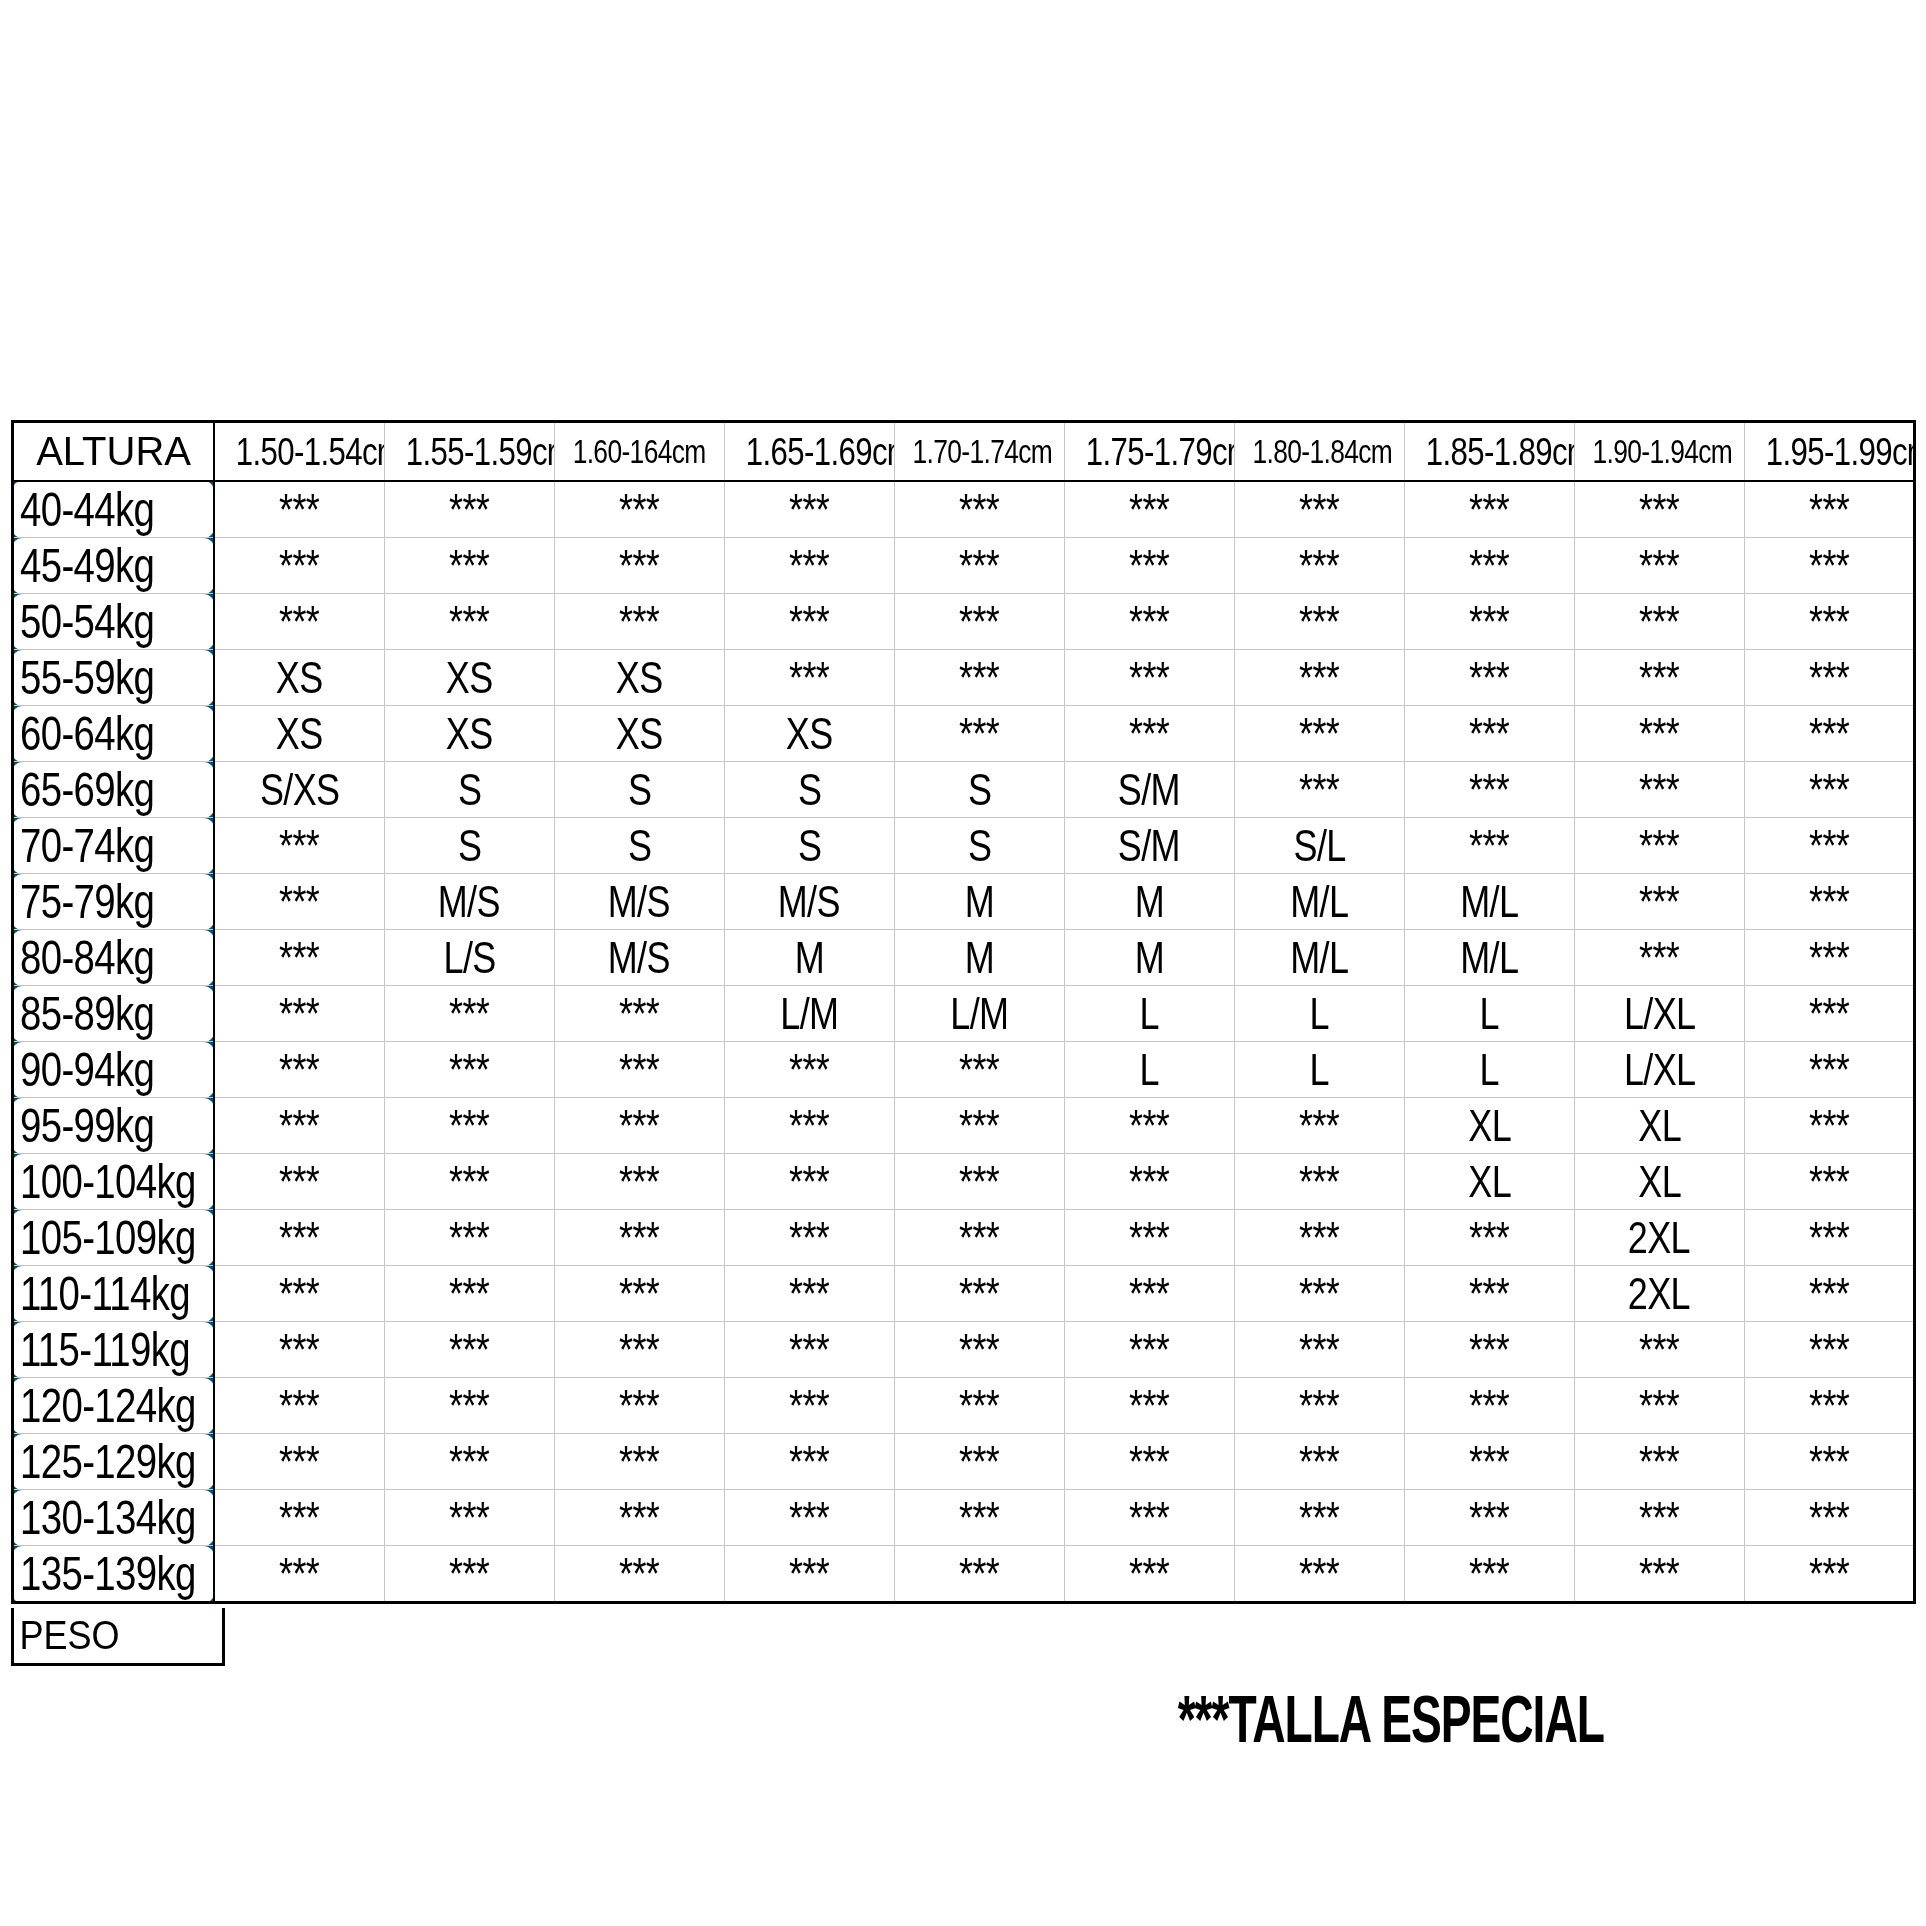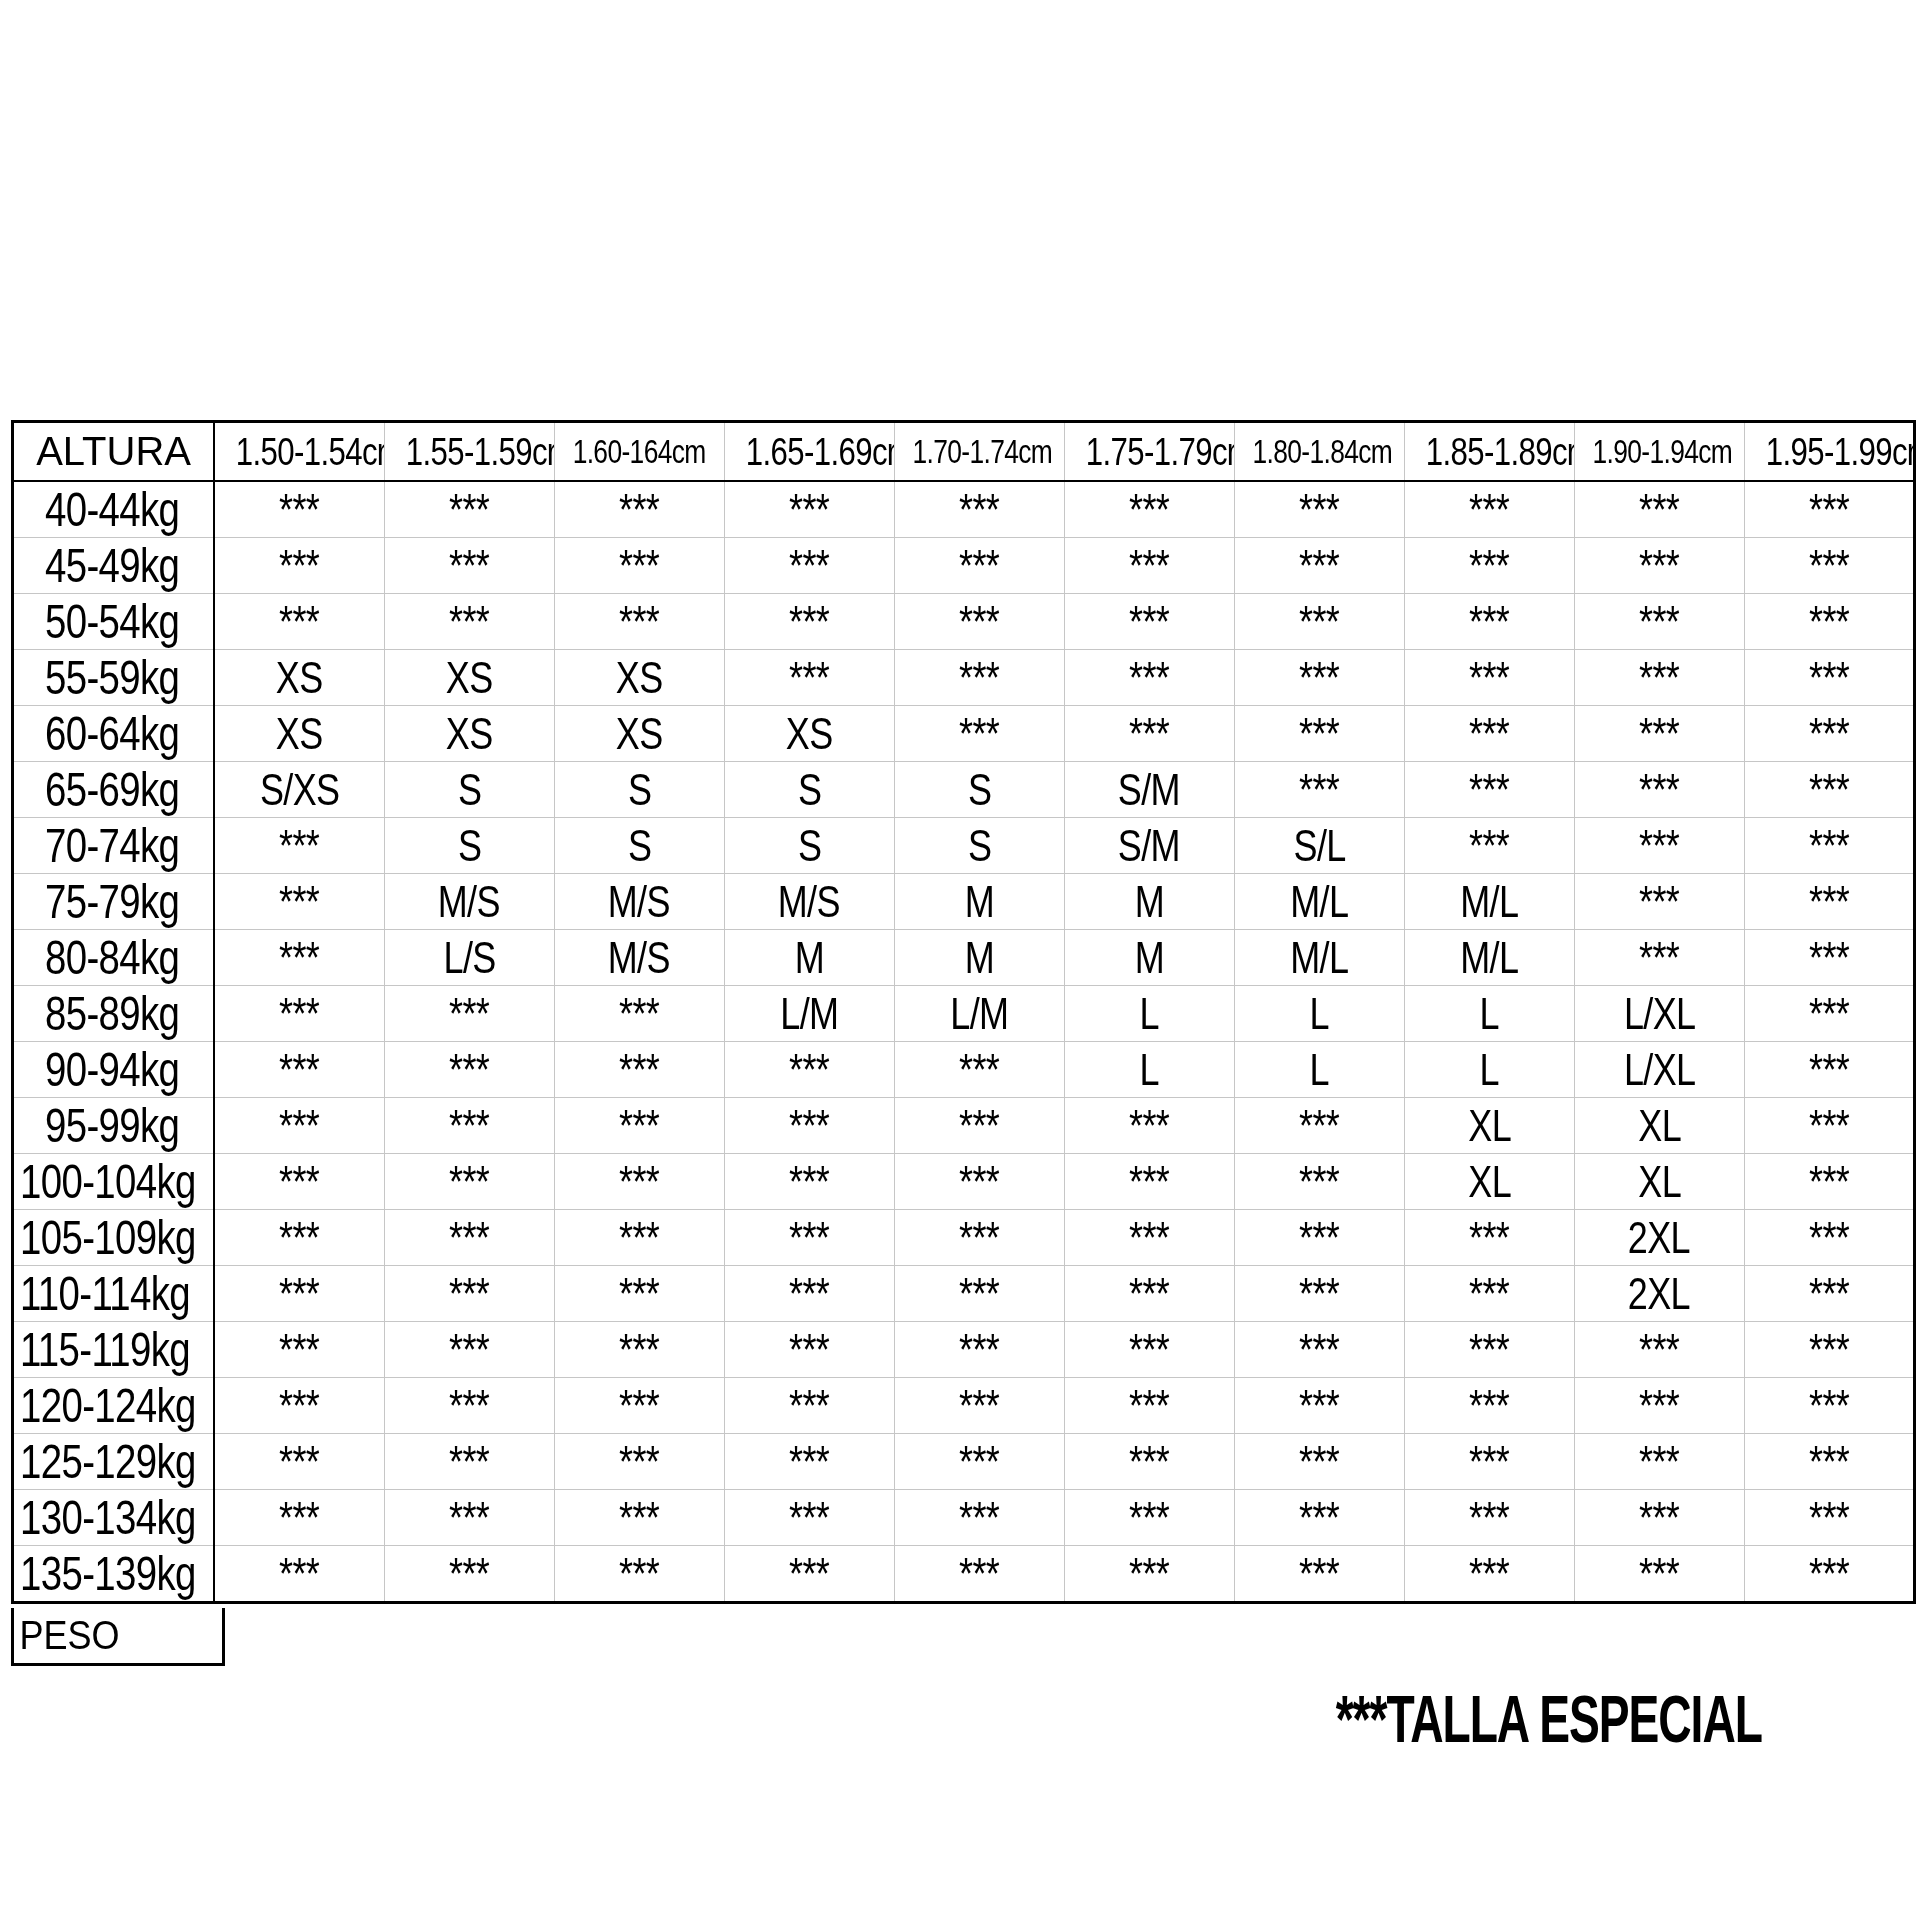--- a/index.html
+++ b/index.html
@@ -24,35 +24,35 @@
     position:absolute;top:420px;left:10.8px;width:1905px;
     border-collapse:collapse;table-layout:fixed;border:3.1px solid #000;background:#0c4a6e;
   }
   .size-table th,.size-table td{
     border:1.5px solid #c6c6c6;background:#fff;text-align:center;vertical-align:middle;
     padding:0;font-weight:normal;overflow:hidden;
   }
   .size-table thead th{height:57px;font-size:39px;border-bottom:2.3px solid #000;}
   .size-table thead th.hdr-small{font-size:33px;}
   .size-table tbody tr{height:56px;}
-  .size-table tbody th{font-size:48px;text-align:right;padding-left:6.2px;}
+  .size-table tbody th{font-size:48px;text-align:left;padding-left:6.2px;border-radius:10px;}
   .size-table tbody td{font-size:45px;}
   .size-table tr > *:first-child{border-right:2.3px solid #000;}
   .corner{font-size:40px !important;text-align:center !important;padding-left:0 !important;}
   .cond{display:inline-block;transform:scaleX(0.8);transform-origin:50% 50%;white-space:nowrap;letter-spacing:-0.8px;}
   .cond-left{transform-origin:0 50%;}
   
   .peso-box{
     position:absolute;top:1608px;left:10.8px;width:208px;height:55px;
     border:3.1px solid #000;border-top:none;background:#fff;
     display:flex;align-items:center;
   }
   .peso-box span{font-size:40px;display:inline-block;transform:scaleX(0.9);white-space:nowrap;}
   
-  .footnote{position:absolute;top:1681px;right:6.2px;width:925px;text-align:center;}
+  .footnote{position:absolute;top:1681px;right:6.2px;width:925px;text-align:left;}
   .footnote span{
     display:inline-block;font-weight:bold;font-size:66px;line-height:77px;
     transform:scaleX(0.70);transform-origin:100% 50%;letter-spacing:-1.5px;white-space:nowrap;
   }
 </style>
 </head>
 <body>
 
 <div class="header">
 </div>

